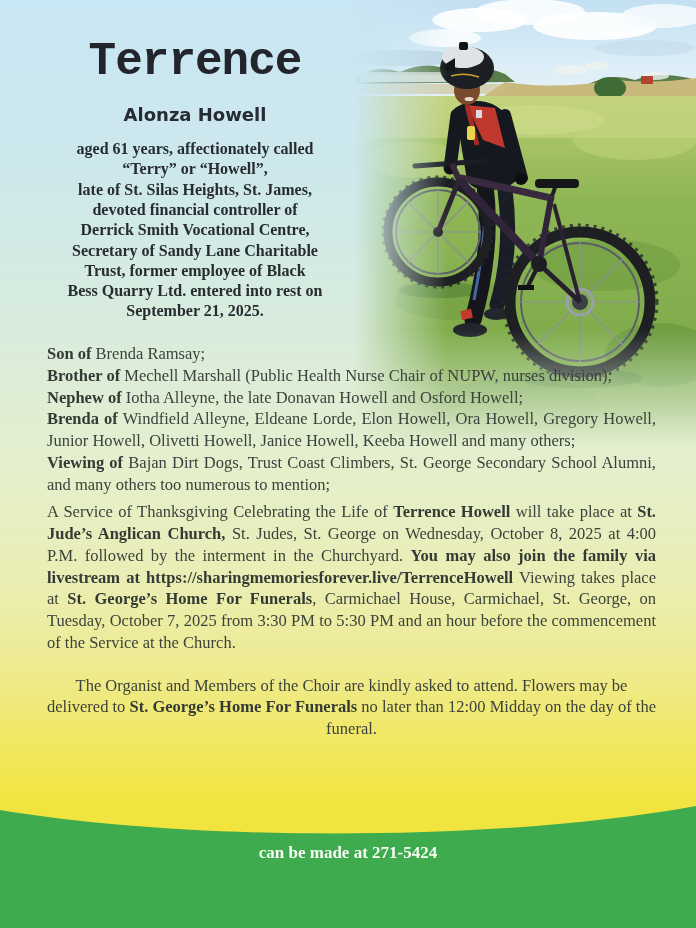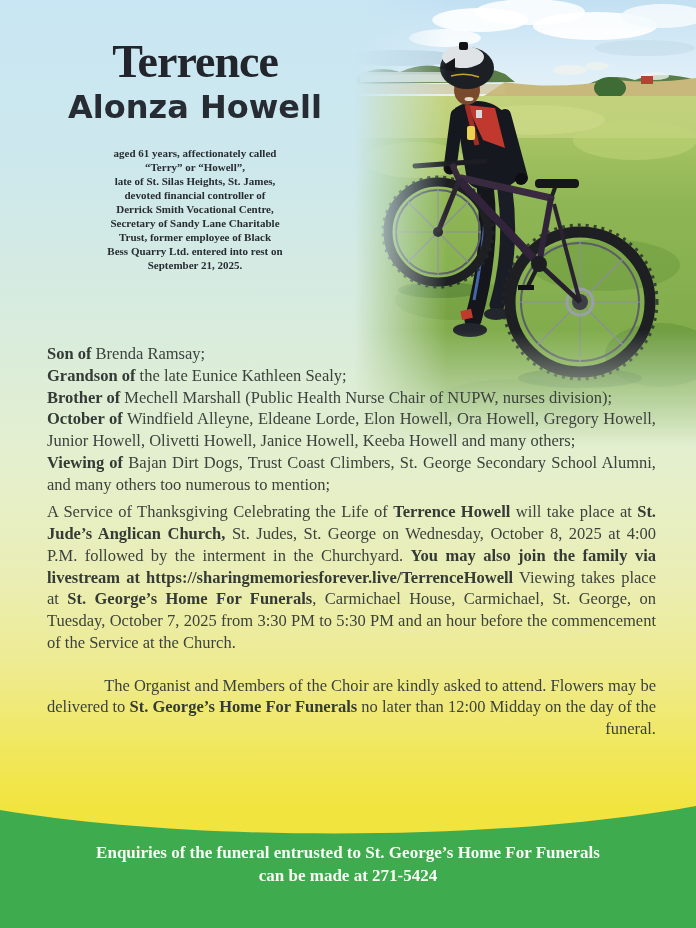--- a/index.html
+++ b/index.html
@@ -18,42 +18,42 @@
       #f1e75c 81%,
       #f2e43f 87%,
       #f2e43f 100%);
   }
   .photo{position:absolute;top:0;right:0;}
   .left-col{
     position:absolute;top:38px;left:28px;width:334px;
     text-align:center;
   }
   .title-first{
-    font-family:Liberation Serif, serif;
+    font-family:Liberation Mono, monospace;
     font-weight:700;font-size:46px;line-height:1.05;
     letter-spacing:-1px;color:#22252b;
   }
   .title-rest{
     font-family:"DejaVu Sans","Liberation Sans",sans-serif;
-    font-weight:700;font-size:32px;line-height:1.15;
-    color:#272b33;margin-top:3px;text-align:center;
+    font-weight:700;font-size:18px;line-height:1.15;
+    color:#272b33;margin-top:19px;text-align:center;
   }
   .intro{
-    margin:21px 0 0 0;
-    font-weight:700;font-size:11px;line-height:1.27;
+    margin:13px 0 0 0;
+    font-weight:700;font-size:16px;line-height:1.27;
     color:#272c30;white-space:pre-line;
   }
   .body-block{
     position:absolute;top:343px;left:47px;width:609px;
     font-size:16.5px;line-height:21.75px;color:#3b413c;
   }
   .relation-row{margin:0;text-align:justify;}
   .relation-row b, .service b, .notice b{font-weight:700;color:#343a35;}
   .service{margin:6px 0 0 0;text-align:justify;}
-  .notice{margin:21px 0 0 0;text-align:right;}
+  .notice{margin:21px 0 0 0;text-align:center;}
   .footer-curve{position:absolute;left:0;top:800px;}
   .footer-text{
     position:absolute;left:0;top:841px;width:100%;
     text-align:center;color:#f8fcf5;
     font-weight:700;font-size:17px;line-height:23px;
     font-family:"Liberation Serif",serif;
   }
 </style>
 </head>
 <body>
@@ -214,30 +214,29 @@
 Derrick Smith Vocational Centre,
 Secretary of Sandy Lane Charitable
 Trust, former employee of Black
 Bess Quarry Ltd. entered into rest on
 September 21, 2025.</p>
   </header>
 
   <main class="body-block">
     <div>
         <p class="relation-row"><b>Son of</b><span> Brenda Ramsay;</span></p>
-        <p class="relation-row"><b>Grandson of</b><span> the late Eunice Kathleen Sealy;</span></p>
         <p class="relation-row"><b>Brother of</b><span> Mechell Marshall (Public Health Nurse Chair of NUPW, nurses division);</span></p>
-        <p class="relation-row"><b>October of</b><span> Windfield Alleyne, Eldeane Lorde, Elon Howell, Ora Howell, Gregory Howell, Junior Howell, Olivetti Howell, Janice Howell, Keeba Howell and many others;</span></p>
+        <p class="relation-row"><b>Nephew of</b><span> Iotha Alleyne, the late Donavan Howell and Osford Howell;</span></p>
+        <p class="relation-row"><b>Brenda of</b><span> Windfield Alleyne, Eldeane Lorde, Elon Howell, Ora Howell, Gregory Howell, Junior Howell, Olivetti Howell, Janice Howell, Keeba Howell and many others;</span></p>
         <p class="relation-row"><b>Viewing of</b><span> Bajan Dirt Dogs, Trust Coast Climbers, St. George Secondary School Alumni, and many others too numerous to mention;</span></p>
       </div>
     <p class="service"><span>A Service of Thanksgiving Celebrating the Life of </span><b>Terrence Howell</b><span> will take place at </span><b>St. Jude’s Anglican Church,</b><span> St. Judes, St. George on Wednesday, October 8, 2025 at 4:00 P.M. followed by the interment in the Churchyard. </span><b>You may also join the family via livestream at https://sharingmemoriesforever.live/TerrenceHowell</b><span> Viewing takes place at </span><b>St. George’s Home For Funerals</b><span>, Carmichael House, Carmichael, St. George, on Tuesday, October 7, 2025 from 3:30 PM to 5:30 PM and an hour before the commencement of the Service at the Church.</span></p>
     <p class="notice"><span>The Organist and Members of the Choir are kindly asked to attend. Flowers may be delivered to </span><b>St. George’s Home For Funerals</b><span> no later than 12:00 Midday on the day of the funeral.</span></p>
   </main>
 
   <svg class="footer-curve" width="696" height="128" viewBox="0 0 696 128" xmlns="http://www.w3.org/2000/svg">
     <path d="M0,10 C 190,42 500,42 696,6 L696,128 L0,128 Z" fill="#3fab4f"></path>
   </svg>
   <footer class="footer-text">
-    <div>Enquiries of the funeral entrusted to St. George’s Home For Funerals</div>
     <div>can be made at 271-5424</div>
   </footer>
 
 </div>
 
 </body></html>

